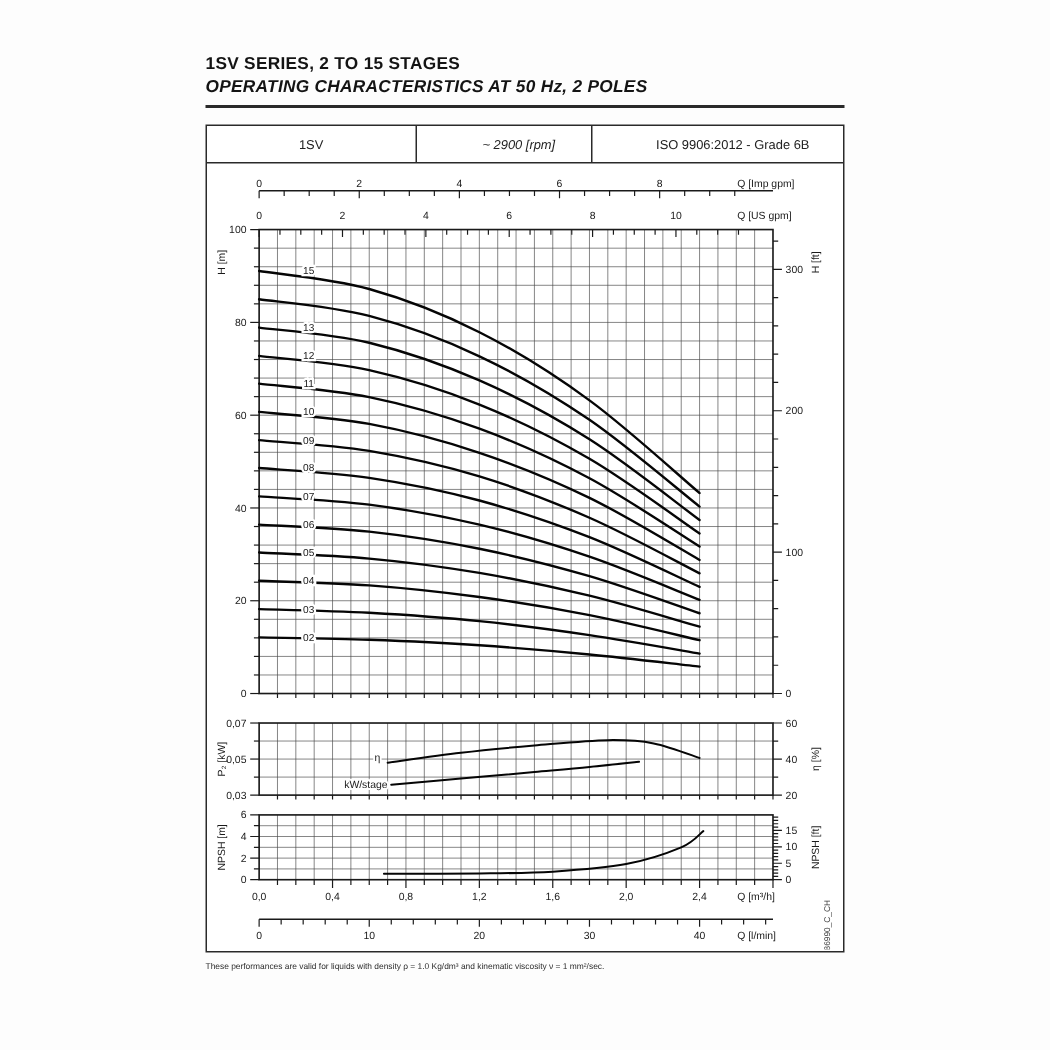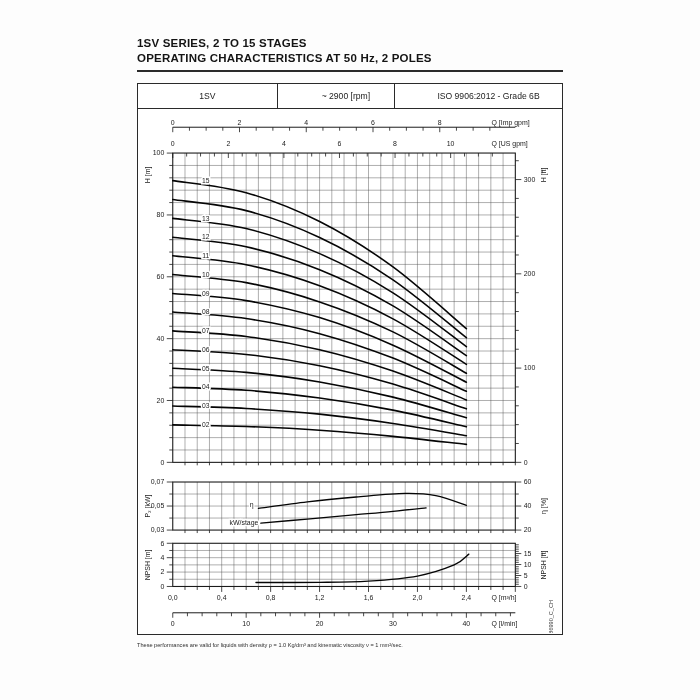--- a/index.html
+++ b/index.html
@@ -1,25 +1,25 @@
 <!DOCTYPE html>
 <html><head>
 <meta charset="utf-8">
 <style>
   html,body{margin:0;padding:0;background:#fdfdfd;}
   .page{position:relative;width:700px;height:700px;background:#fdfdfd;overflow:hidden;
         font-family:"Liberation Sans","DejaVu Sans",sans-serif;color:#161616;text-align:right;}
   .title{position:absolute;left:137px;font-size:11.5px;font-weight:bold;letter-spacing:.2px;white-space:nowrap;color:#141414;}
-  .t1{top:37px;} .t2{top:52px;}
+  .t1{top:37px;} .t2{top:52px;font-style:italic;}
   .title-rule{position:absolute;left:137px;top:70px;width:426px;height:2px;background:#2a2a2a;}
   .box{position:absolute;left:137px;top:83px;width:426px;height:552px;border:1.2px solid #2a2a2a;box-sizing:border-box;background:#fff;}
   .hdr{display:flex;height:25px;border-bottom:1.2px solid #2a2a2a;box-sizing:border-box;gap:20px;}
   .cell{display:flex;align-items:center;justify-content:center;font-size:8.6px;white-space:nowrap;color:#222;}
   .c1{width:36.4%;border-right:1.2px solid #2a2a2a;box-sizing:border-box;}
-  .c2{width:25.3%;border-right:1.2px solid #2a2a2a;box-sizing:border-box;}
+  .c2{width:25.3%;border-right:1.2px solid #2a2a2a;box-sizing:border-box;font-style:italic;}
   .c3{width:38.3%;}
   svg{display:block;}
   .grid{stroke:#4a4a4a;stroke-width:.45;fill:none;}
   .frame{stroke:#1a1a1a;stroke-width:1.1;fill:none;}
   .axis{stroke:#1a1a1a;stroke-width:1;fill:none;}
   .tick{stroke:#1a1a1a;stroke-width:.8;}
   .curve{stroke:#050505;stroke-width:1.6;fill:none;stroke-linecap:round;}
   .curve2{stroke:#050505;stroke-width:1.35;fill:none;stroke-linecap:round;}
   text{font-family:"Liberation Sans","DejaVu Sans",sans-serif;fill:#1a1a1a;}
   .tlab{font-size:7px;}

